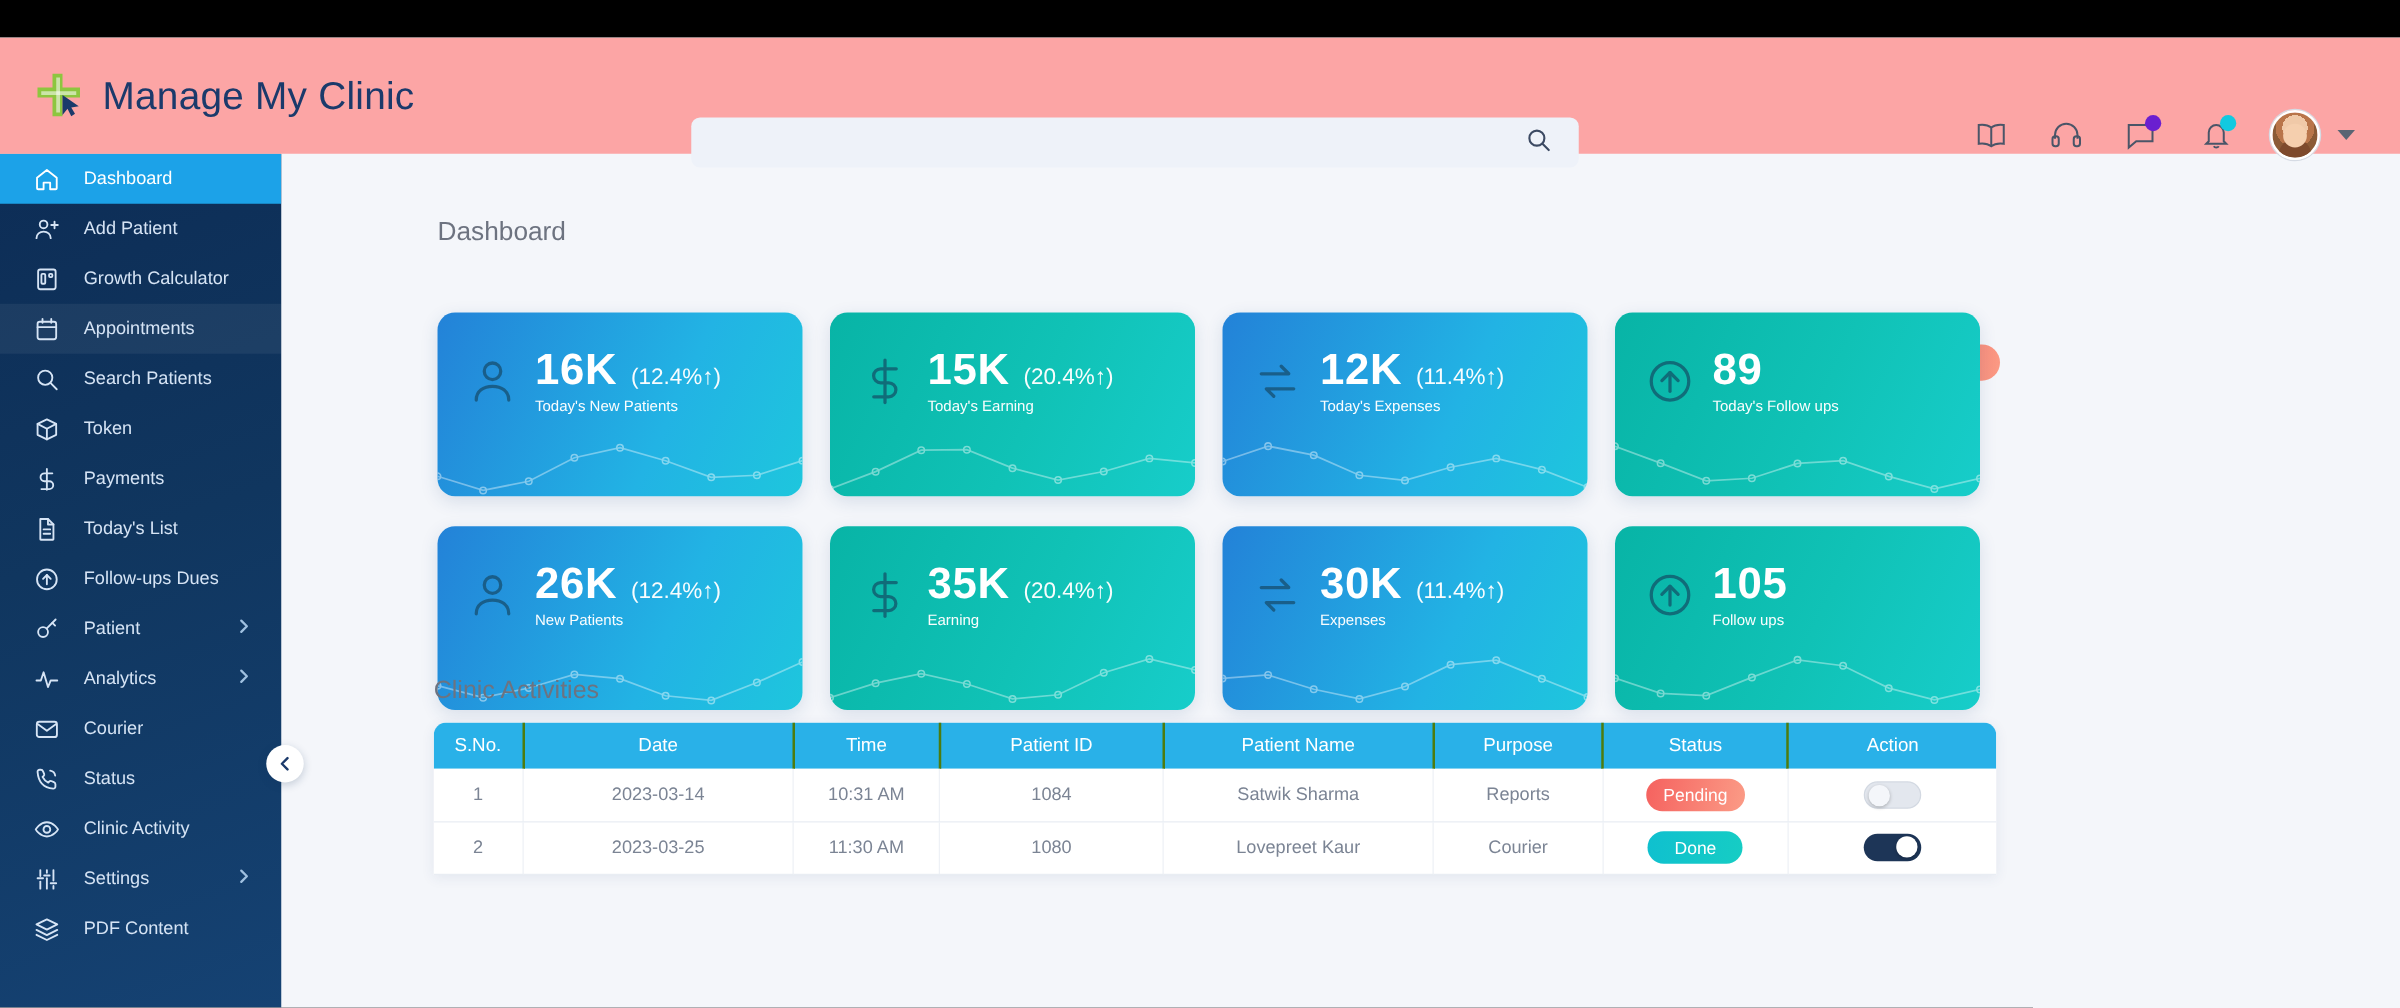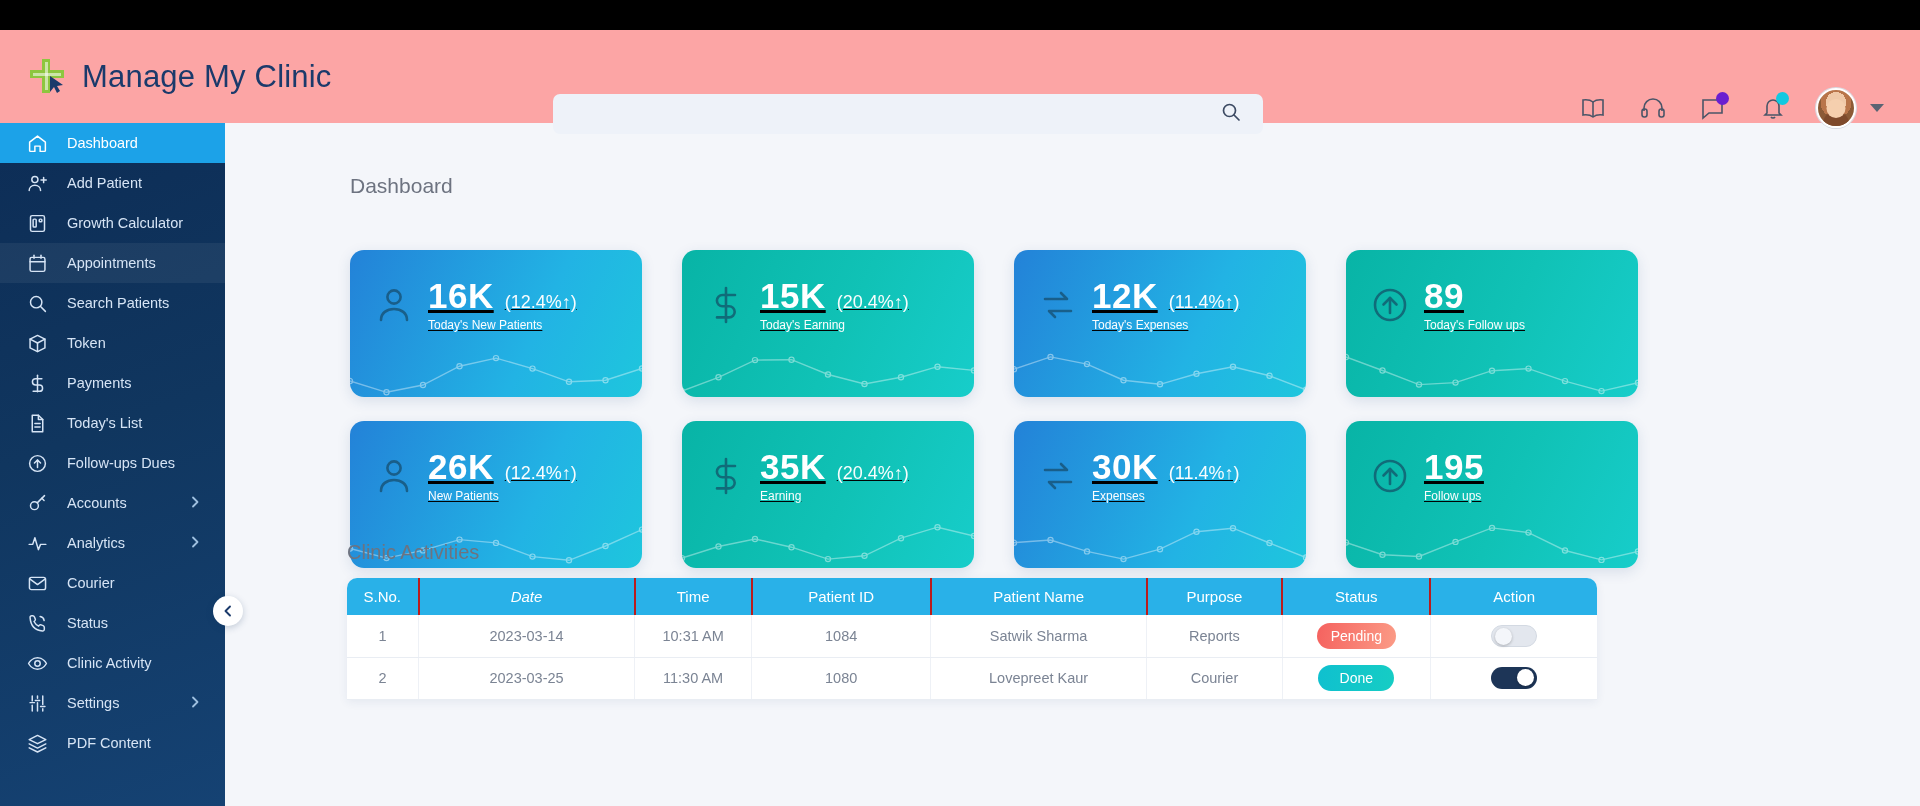--- a/index.html
+++ b/index.html
@@ -115,22 +115,21 @@
     padding: 7px 17px; border-radius: 16px;
     background: linear-gradient(100deg,#f5625f 0%,#fb9a84 100%);
     color: #fff; font-size: 13.5px; border: 0; cursor: pointer;
     font-family: "Liberation Sans", sans-serif;
     white-space: nowrap;
   }
   .cards {
     position: absolute; left: 125px; top: 127px;
     width: 1248px;
     display: grid; grid-template-columns: repeat(4, 292px);
-    gap: 24px 40px;
-    text-decoration: underline;
+    gap: 24px 22px;
   }
   .card {
     height: 147px; border-radius: 14px; position: relative;
     overflow: hidden; color: #fff; cursor: pointer;
     box-shadow: 0 4px 14px rgba(30,70,120,.13);
   }
   .card.blue  { background: linear-gradient(115deg,#2382d8 0%,#22b3e4 62%,#1ec6dd 100%); }
   .card.teal  { background: linear-gradient(115deg,#08b4a6 0%,#10c2b6 55%,#17cdca 100%); }
   .card-row { display: flex; align-items: center; padding: 28px 0 0 22px; }
   .card-ic { width: 44px; height: 44px; flex: 0 0 44px; opacity: .65;
@@ -148,21 +147,21 @@
   }
   .table-wrap {
     position: absolute; left: 122px; top: 455px;
     width: 1250px; border-radius: 10px 10px 0 0;
     overflow: hidden; background: #fff;
     box-shadow: 0 2px 10px rgba(40,70,110,.08);
   }
   table { width: 100%; border-collapse: collapse; }
   thead th {
     background: #29b1e8; color: #fff; font-weight: 400;
-    font-size: 15px; height: 37px; border-right: 2px solid #b91c1c;
+    font-size: 15px; height: 37px; border-right: 2px solid #4d7c0f;
     white-space: nowrap;
   }
   thead th:last-child { border-right: 0; }
   tbody td {
     height: 42px; text-align: center; font-size: 14.5px; color: #7b8494;
     border-bottom: 1px solid #e9edf3; border-right: 1px solid #eef1f6;
     background: #fff; white-space: nowrap;
   }
   tbody td:last-child { border-right: 0; }
   .pill {
@@ -335,21 +334,21 @@
           <span>Follow-ups Dues</span>
         </div>
         <div class="sb-item">
           <span class="sb-ic">
             <svg width="21" height="21" viewBox="0 0 24 24" fill="none" stroke="currentColor" stroke-width="1.7" stroke-linecap="round" stroke-linejoin="round">
               <circle cx="8.5" cy="14.5" r="4.5"></circle>
               <line x1="11.7" y1="11.3" x2="20" y2="3"></line>
               <line x1="17" y1="6" x2="19.5" y2="8.5"></line>
             </svg>
           </span>
-          <span>Accounts</span>
+          <span>Patient</span>
           <span class="sb-chev"><svg width="12" height="12" viewBox="0 0 12 12" fill="none" stroke="#9fc0e0" stroke-width="1.8" stroke-linecap="round" stroke-linejoin="round">
               <polyline points="4,1.5 8.5,6 4,10.5"></polyline>
             </svg></span>
         </div>
         <div class="sb-item">
           <span class="sb-ic">
             <svg width="21" height="21" viewBox="0 0 24 24" fill="none" stroke="currentColor" stroke-width="1.7" stroke-linecap="round" stroke-linejoin="round">
               <polyline points="2.5,13 6.5,13 9,5.5 13,19 15.5,13 21.5,13"></polyline>
             </svg>
           </span>
@@ -635,21 +634,21 @@
           <div class="card-row">
        <span class="card-ic">
               <svg width="44" height="44" viewBox="0 0 44 44" fill="none" stroke="#14445f" stroke-width="2.6" stroke-linecap="round" stroke-linejoin="round">
                 <circle cx="22" cy="22" r="15"></circle>
                 <polyline points="15.5,21.5 22,15 28.5,21.5"></polyline>
                 <line x1="22" y1="15" x2="22" y2="30"></line>
               </svg>
             </span>
        <div class="card-txt">
          <div class="card-line1">
-           <span class="card-value">195</span>
+           <span class="card-value">105</span>
            <span class="card-pct"></span>
          </div>
          <div class="card-label">Follow ups</div>
        </div>
      </div>
           <svg class="spark" viewBox="0 0 292 62" preserveAspectRatio="none">
     <path d="M0.0 36.5 L36.5 48.7 L73.0 50.5 L109.5 35.9 L146.0 21.9 L182.5 26.6 L219.0 44.5 L255.5 53.9 L292.0 45.5" fill="none" stroke="#ffffff" stroke-width="1.4" opacity=".85"></path>
             <circle cx="0.0" cy="36.5" r="2.6" fill="none" stroke="#ffffff" stroke-width="1.2"></circle>
             <circle cx="36.5" cy="48.7" r="2.6" fill="none" stroke="#ffffff" stroke-width="1.2"></circle>
             <circle cx="73.0" cy="50.5" r="2.6" fill="none" stroke="#ffffff" stroke-width="1.2"></circle>
@@ -663,21 +662,21 @@
         </div>
       </div>
 
     <div class="section-title">Clinic Activities</div>
 
     <div class="table-wrap">
       <table>
         <thead>
             <tr id="thead-row">
               <th style="width: 58px;">S.No.</th>
-              <th style="width: 175px; font-style: italic;">Date</th>
+              <th style="width: 175px;">Date</th>
               <th style="width: 95px;">Time</th>
               <th style="width: 145px;">Patient ID</th>
               <th style="width: 175px;">Patient Name</th>
               <th style="width: 110px;">Purpose</th>
               <th style="width: 120px;">Status</th>
               <th style="width: 135px;">Action</th>
             </tr>
           </thead>
         <tbody id="tbody">
             <tr>

